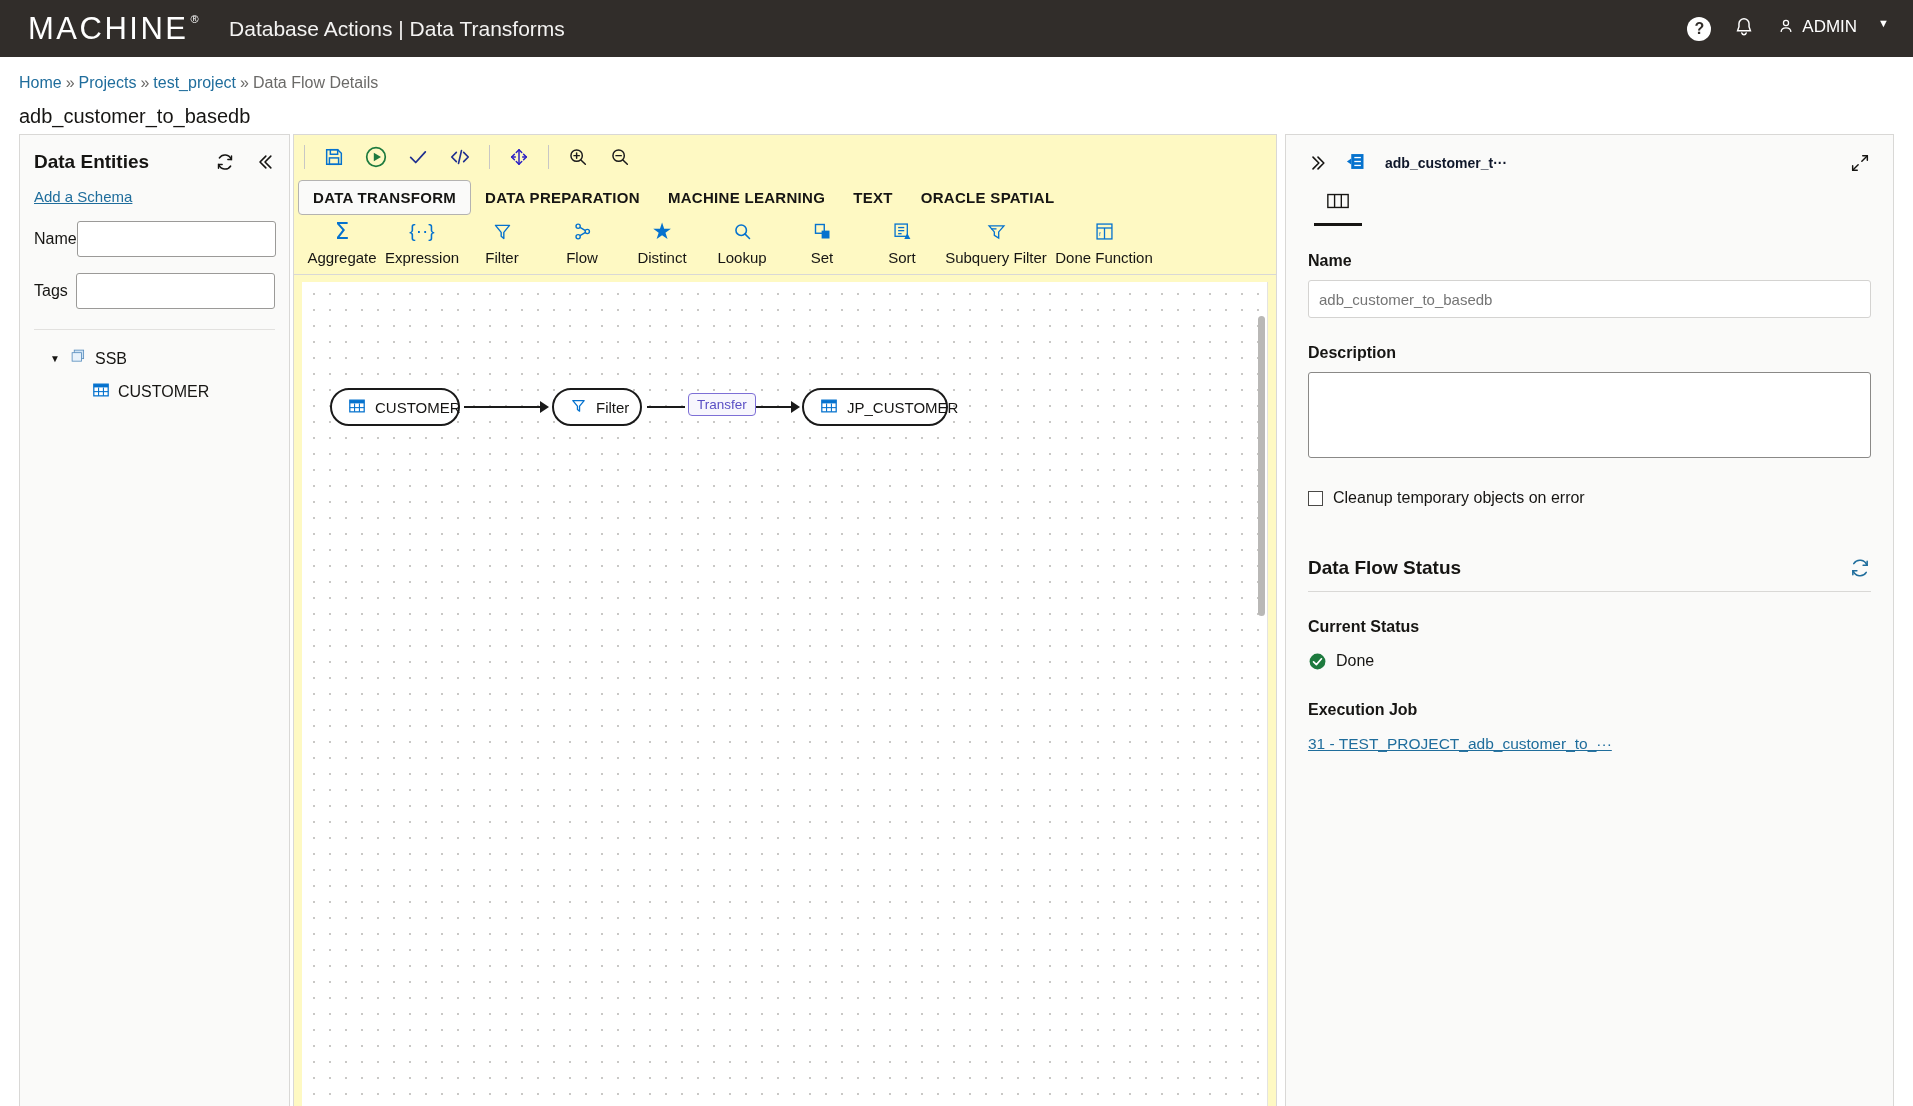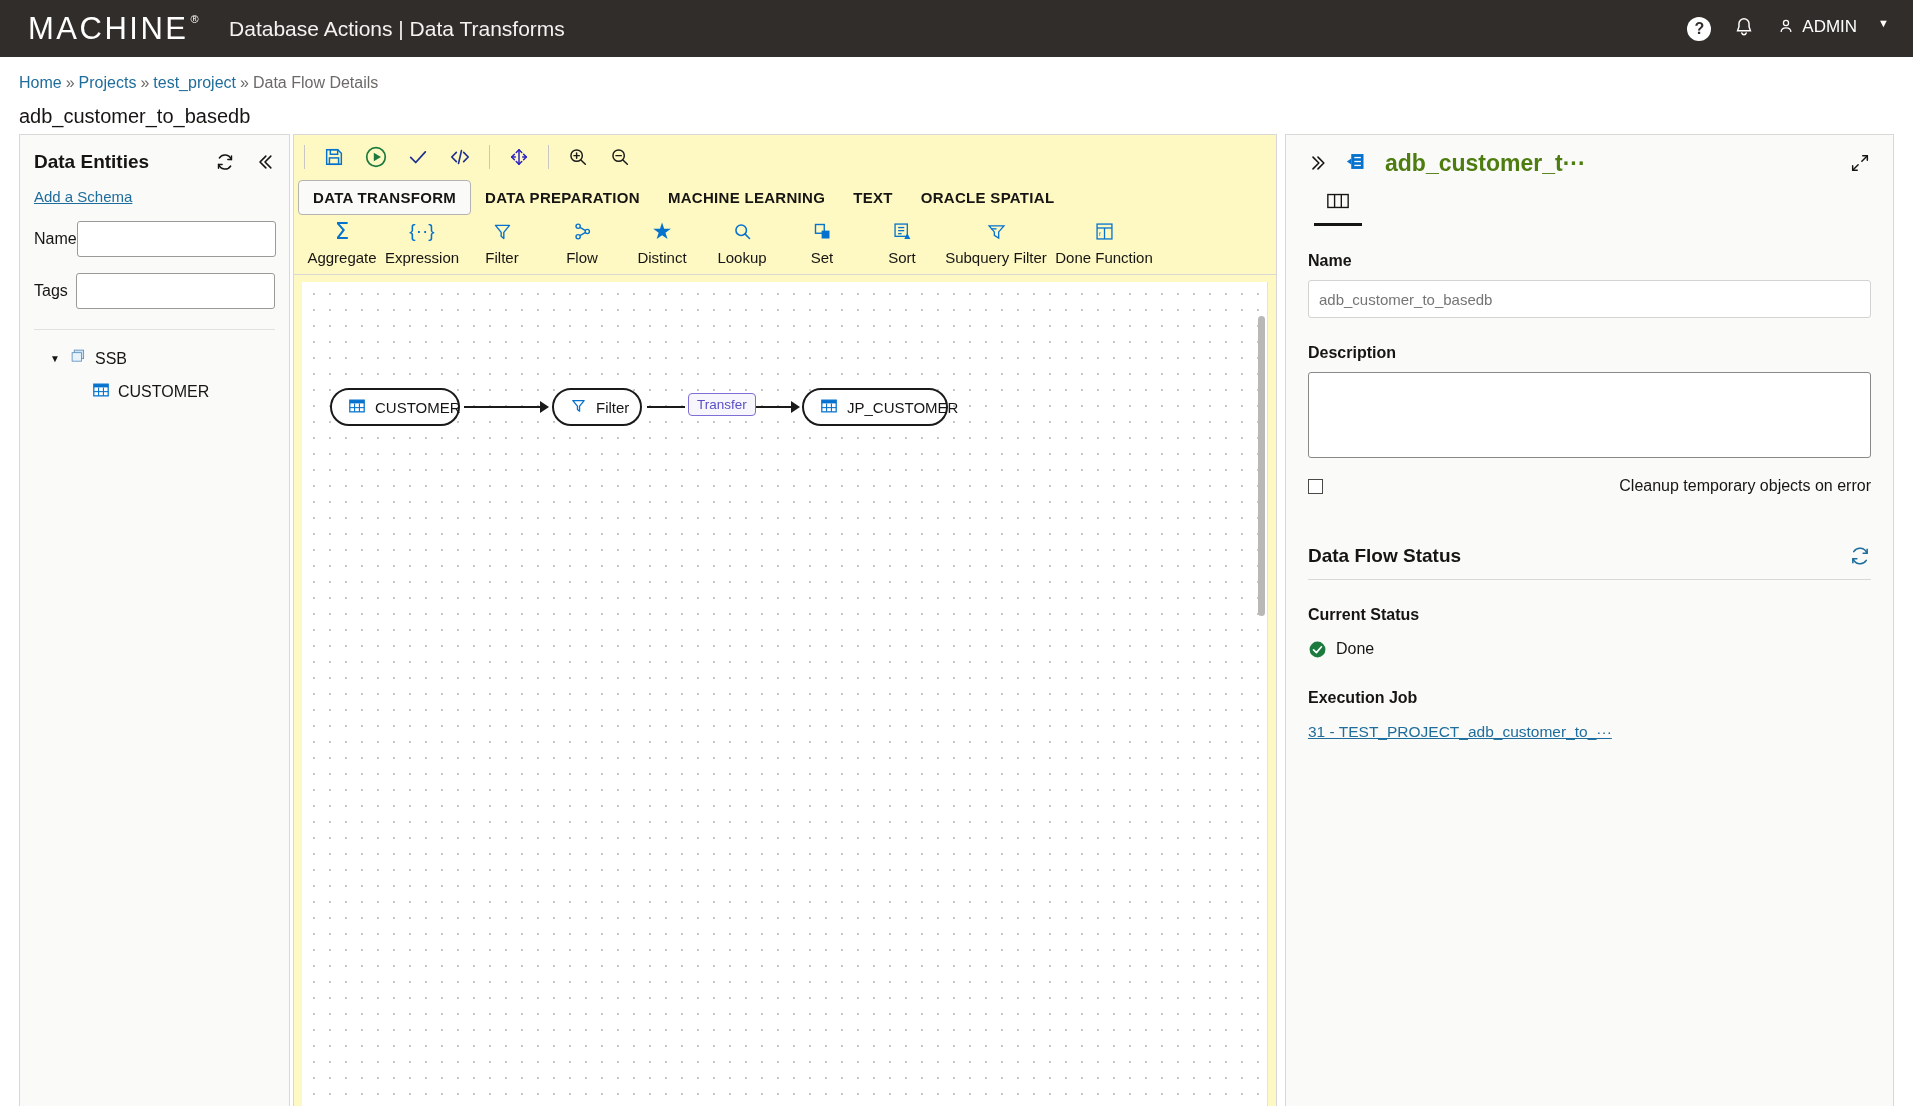--- a/index.html
+++ b/index.html
@@ -146,40 +146,40 @@
   .arrow.a1 { left: 238px; top: 119px; }
   .arrow.a3 { left: 489px; top: 119px; }
 
   
   .right-panel {
     position: absolute; left: 1285px; top: 134px; width: 609px; height: 972px;
     background: #fafaf9; border: 1px solid #d9d8d6; border-bottom: none;
     padding: 0 22px; overflow: hidden;
   }
   .rp-header { display: flex; align-items: center; gap: 18px; height: 48px; padding-top: 8px; }
-  .rp-title { font-size: 23px; font-weight: bold; color: #4d7c0f; }
+  .rp-title { font-size: 14px; font-weight: bold; color: #0f172a; }
   .rp-expand { margin-left: auto; cursor: pointer; }
   .rp-tabstrip { margin-top: 4px; }
   .rp-tab {
     display: inline-flex; flex-direction: column; align-items: center;
     padding: 4px 6px 0 6px; cursor: pointer;
   }
   .rp-tab .underline { width: 48px; height: 3px; background: #161513; margin-top: 8px; }
   .rp-label { font-size: 16px; font-weight: bold; color: #161513; margin-top: 26px; }
   .rp-input {
     margin-top: 10px; width: 100%; height: 38px; border: 1px solid #d4d3d1; border-radius: 3px;
     background: #fff; padding: 0 10px; font-size: 15px; color: #8c8b89; outline: none;
     font-family: "Liberation Sans", sans-serif;
   }
   .rp-textarea {
     margin-top: 10px; width: 100%; height: 86px; border: 1px solid #8a8987; border-radius: 3px;
     background: #fff; padding: 8px 10px; font-size: 15px; resize: none; outline: none;
     font-family: "Liberation Sans", sans-serif;
   }
-  .rp-check { display: flex; align-items: flex-start; gap: 10px; margin-top: 14px; justify-content: space-between; }
+  .rp-check { display: flex; align-items: flex-start; gap: 10px; margin-top: 26px; }
   .rp-check .box { width: 15px; height: 15px; border: 1px solid #4a4947; background:#fff; margin-top: 3px; flex: none; }
   .rp-check .ctext { font-size: 16px; color: #161513; line-height: 1.3; max-width: 260px; }
   .rp-section-head { display: flex; align-items: center; margin-top: 48px; }
   .rp-section-title { font-size: 19px; font-weight: bold; color: #161513; }
   .rp-section-head .icon-btn { margin-left: auto; color: #1f6d9c; }
   .rp-section-rule { border-top: 1px solid #d9d8d6; margin-top: 12px; }
   .rp-sub { font-size: 16px; font-weight: bold; color: #161513; margin-top: 26px; }
   .status-row { display: flex; align-items: flex-start; gap: 9px; margin-top: 16px; }
   .status-text { font-size: 16px; color: #161513; }
   .job-link {

